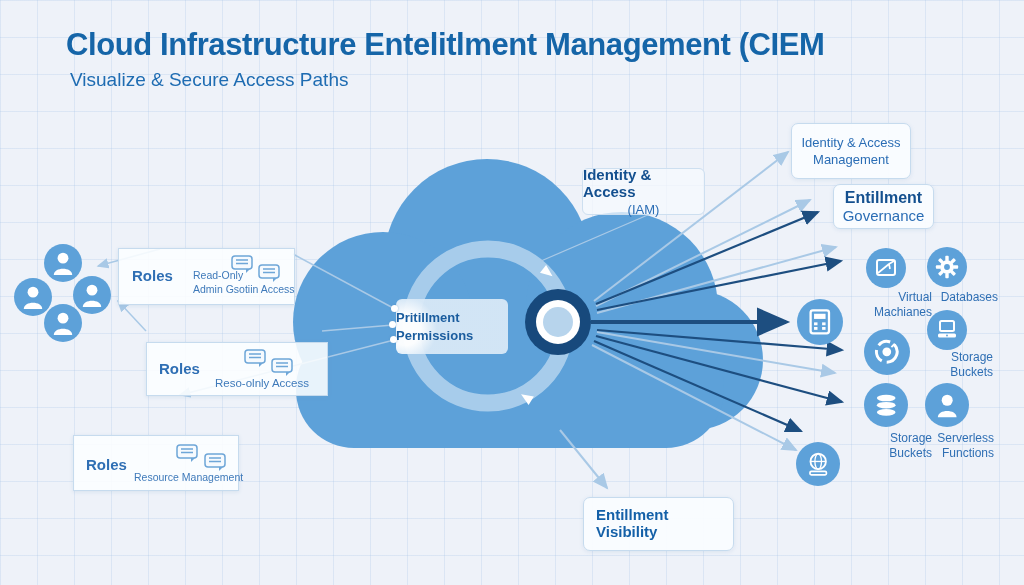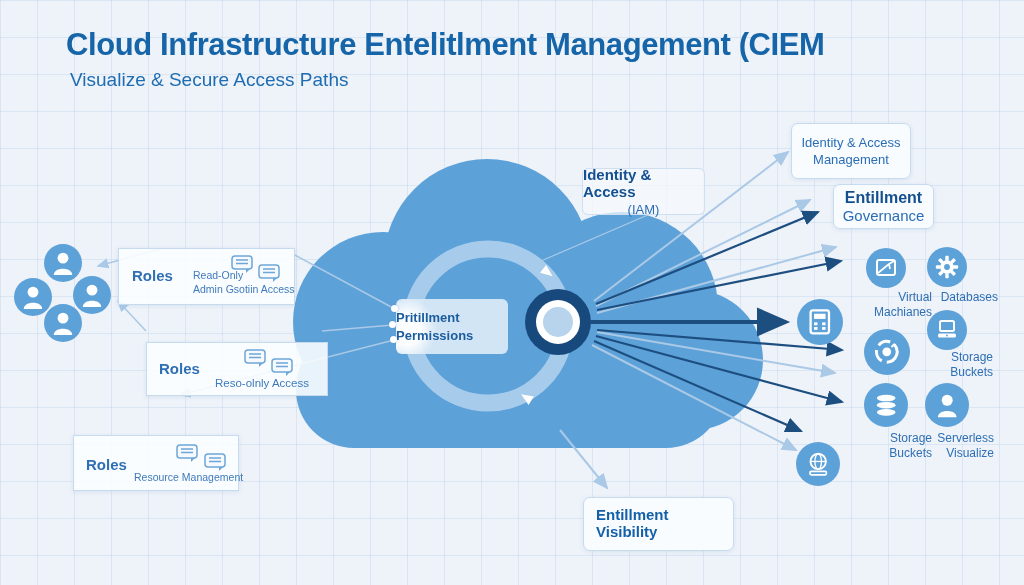--- a/index.html
+++ b/index.html
@@ -282,15 +282,15 @@
     </div>
 
   <div class="svc-label" style="left:840px;top:290px;">Virtual
 Machianes</div>
   <div class="svc-label" style="left:906px;top:290px;">Databases</div>
   <div class="svc-label" style="left:901px;top:350px;">Storage
 Buckets</div>
   <div class="svc-label" style="left:840px;top:431px;">Storage
 Buckets</div>
   <div class="svc-label" style="left:902px;top:431px;">Serverless
-Visualize</div>
+Functions</div>
 
 </div>
 
 </body></html>

